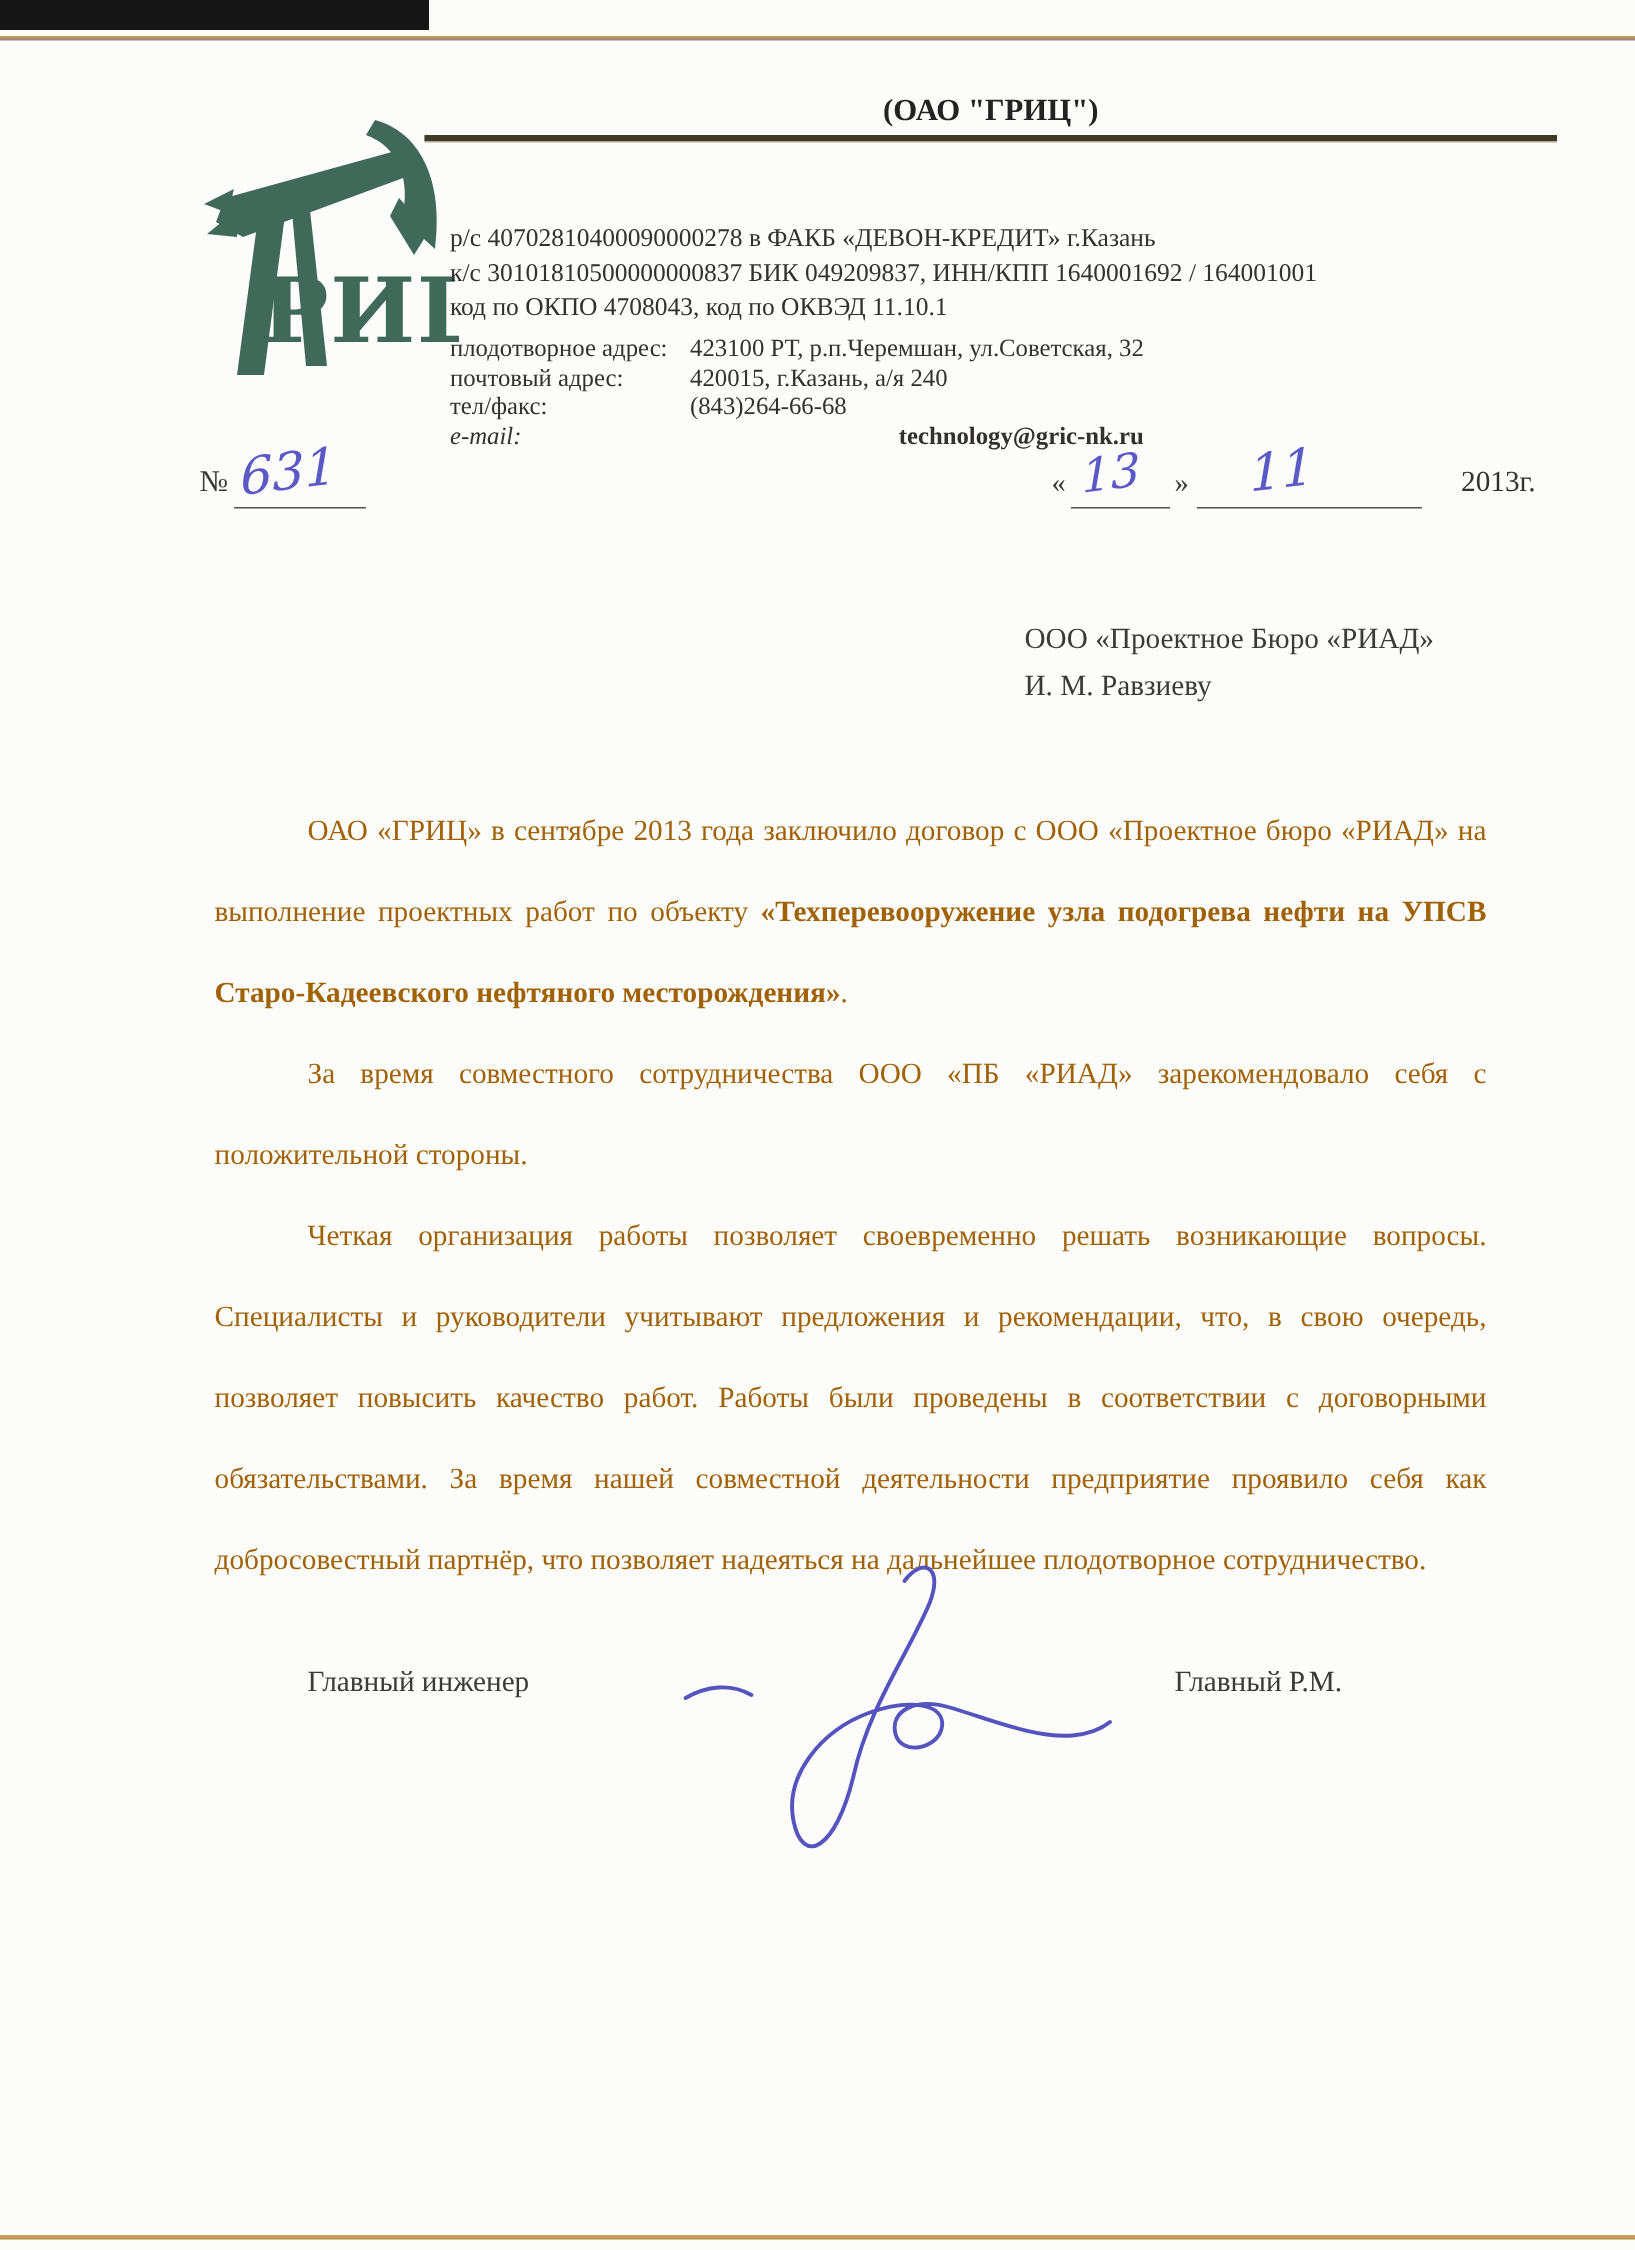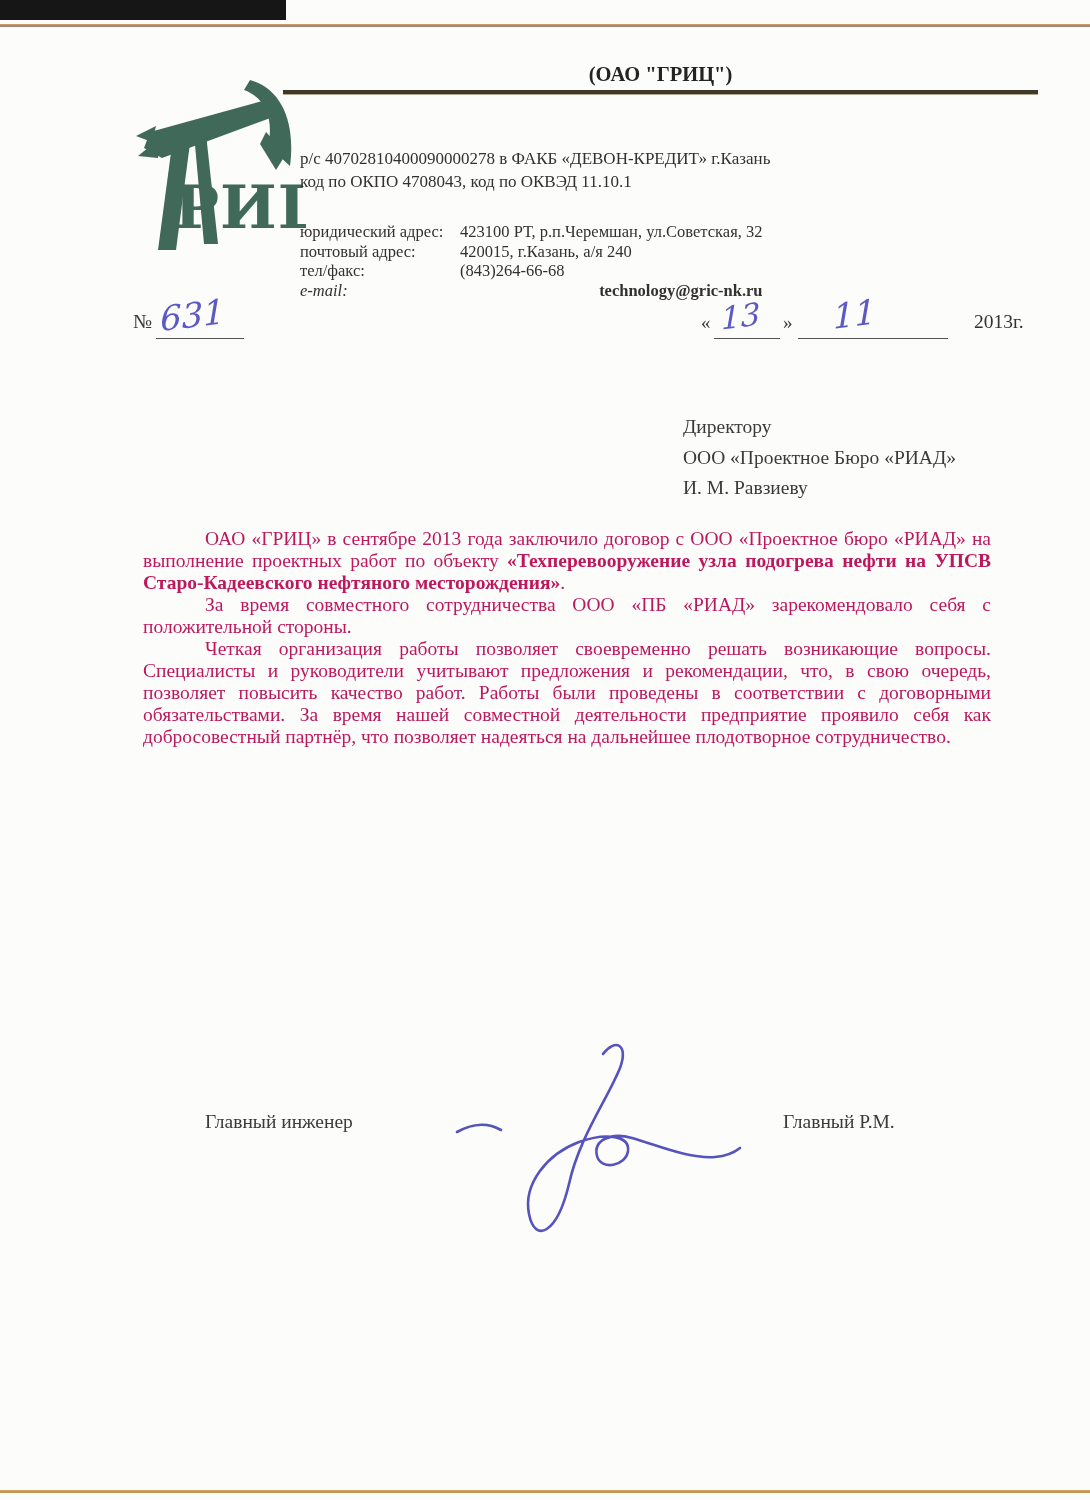--- a/index.html
+++ b/index.html
@@ -51,22 +51,22 @@
   .hw{font-family:"DejaVu Serif", serif;font-style:italic;color:#5b59c6;
       transform:rotate(-7deg) skewX(-6deg);display:inline-block;}
   .hw-631{left:160px;top:295px;font-size:34px;}
   .hw-13{left:721px;top:298px;font-size:31px;}
   .hw-11{left:833px;top:294px;font-size:34px;}
 
   
   .recipient{left:683px;top:412px;font-size:19.5px;line-height:30.5px;color:#3a3a3a;}
 
   
-  .letter-body{left:143px;top:528px;width:848px;font-size:19.5px;line-height:22px;
-    text-align:justify;color:#be185d;}
+  .letter-body{left:143px;top:528px;width:848px;font-size:19.5px;line-height:54px;
+    text-align:justify;color:#a16207;}
   .letter-body p{margin:0;text-indent:62px;}
   .letter-body .obj{font-weight:bold;}
 
   
   .sign-title{left:205px;top:1111px;font-size:19.5px;color:#3a3a3a;}
   .sign-name{left:783px;top:1111px;font-size:19.5px;color:#3a3a3a;}
   .sign-svg{left:443px;top:1032px;width:302px;height:218px;}
 </style>
 </head>
 <body>
@@ -92,25 +92,26 @@
   <text x="40" y="154" font-family="DejaVu Serif, serif" font-weight="bold" font-size="60" letter-spacing="1" fill="#41695A">РИЦ</text>
 </svg>
 
 <div class="abs header-block">
   <div class="org-short">(ОАО "ГРИЦ")</div>
   <div class="header-rule"></div>
 </div>
 
 <div class="abs requisites">
   <div>р/с 40702810400090000278 в ФАКБ «ДЕВОН-КРЕДИТ»  г.Казань</div>
+  <div>к/с 30101810500000000837  БИК 049209837, ИНН/КПП 1640001692 / 164001001</div>
   <div>код по ОКПО 4708043, код по ОКВЭД 11.10.1</div>
 </div>
 
 <div class="abs contacts">
-  <div class="lbl">юридический адрес:</div>
+  <div class="lbl">плодотворное адрес:</div>
   <div>423100 РТ, р.п.Черемшан, ул.Советская, 32</div>
   <div class="lbl">почтовый адрес:</div>
   <div>420015, г.Казань, а/я 240</div>
   <div class="lbl">тел/факс:</div>
   <div>(843)264-66-68</div>
   <div class="lbl italic">e-mail:</div>
   <div class="email-val">technology@gric-nk.ru</div>
 </div>
 
 <div class="abs ref-no">№</div>
@@ -119,21 +120,20 @@
 
 <div class="abs q-open">«</div>
 <div class="abs line day-line"></div>
 <div class="abs hw hw-13">13</div>
 <div class="abs q-close">»</div>
 <div class="abs line month-line"></div>
 <div class="abs hw hw-11">11</div>
 <div class="abs year">2013г.</div>
 
 <div class="abs recipient">
-  <div>Директору</div>
   <div>ООО «Проектное Бюро «РИАД»</div>
   <div>И. М. Равзиеву</div>
 </div>
 
 <div class="abs letter-body">
   <p><span>ОАО «ГРИЦ» в сентябре 2013 года заключило договор с ООО «Проектное бюро «РИАД» на выполнение проектных работ по объекту </span><span class="obj">«Техперевооружение узла подогрева нефти на УПСВ Старо-Кадеевского нефтяного месторождения»</span><span>.</span></p>
   <p>За время совместного сотрудничества ООО «ПБ «РИАД» зарекомендовало себя с положительной стороны.</p>
   <p>Четкая организация работы позволяет своевременно решать возникающие вопросы. Специалисты и руководители учитывают предложения и рекомендации, что, в свою очередь, позволяет повысить качество работ.  Работы были проведены  в соответствии с договорными обязательствами. За время нашей совместной деятельности предприятие проявило себя как добросовестный партнёр, что позволяет надеяться на дальнейшее плодотворное сотрудничество.</p>
 </div>
 

